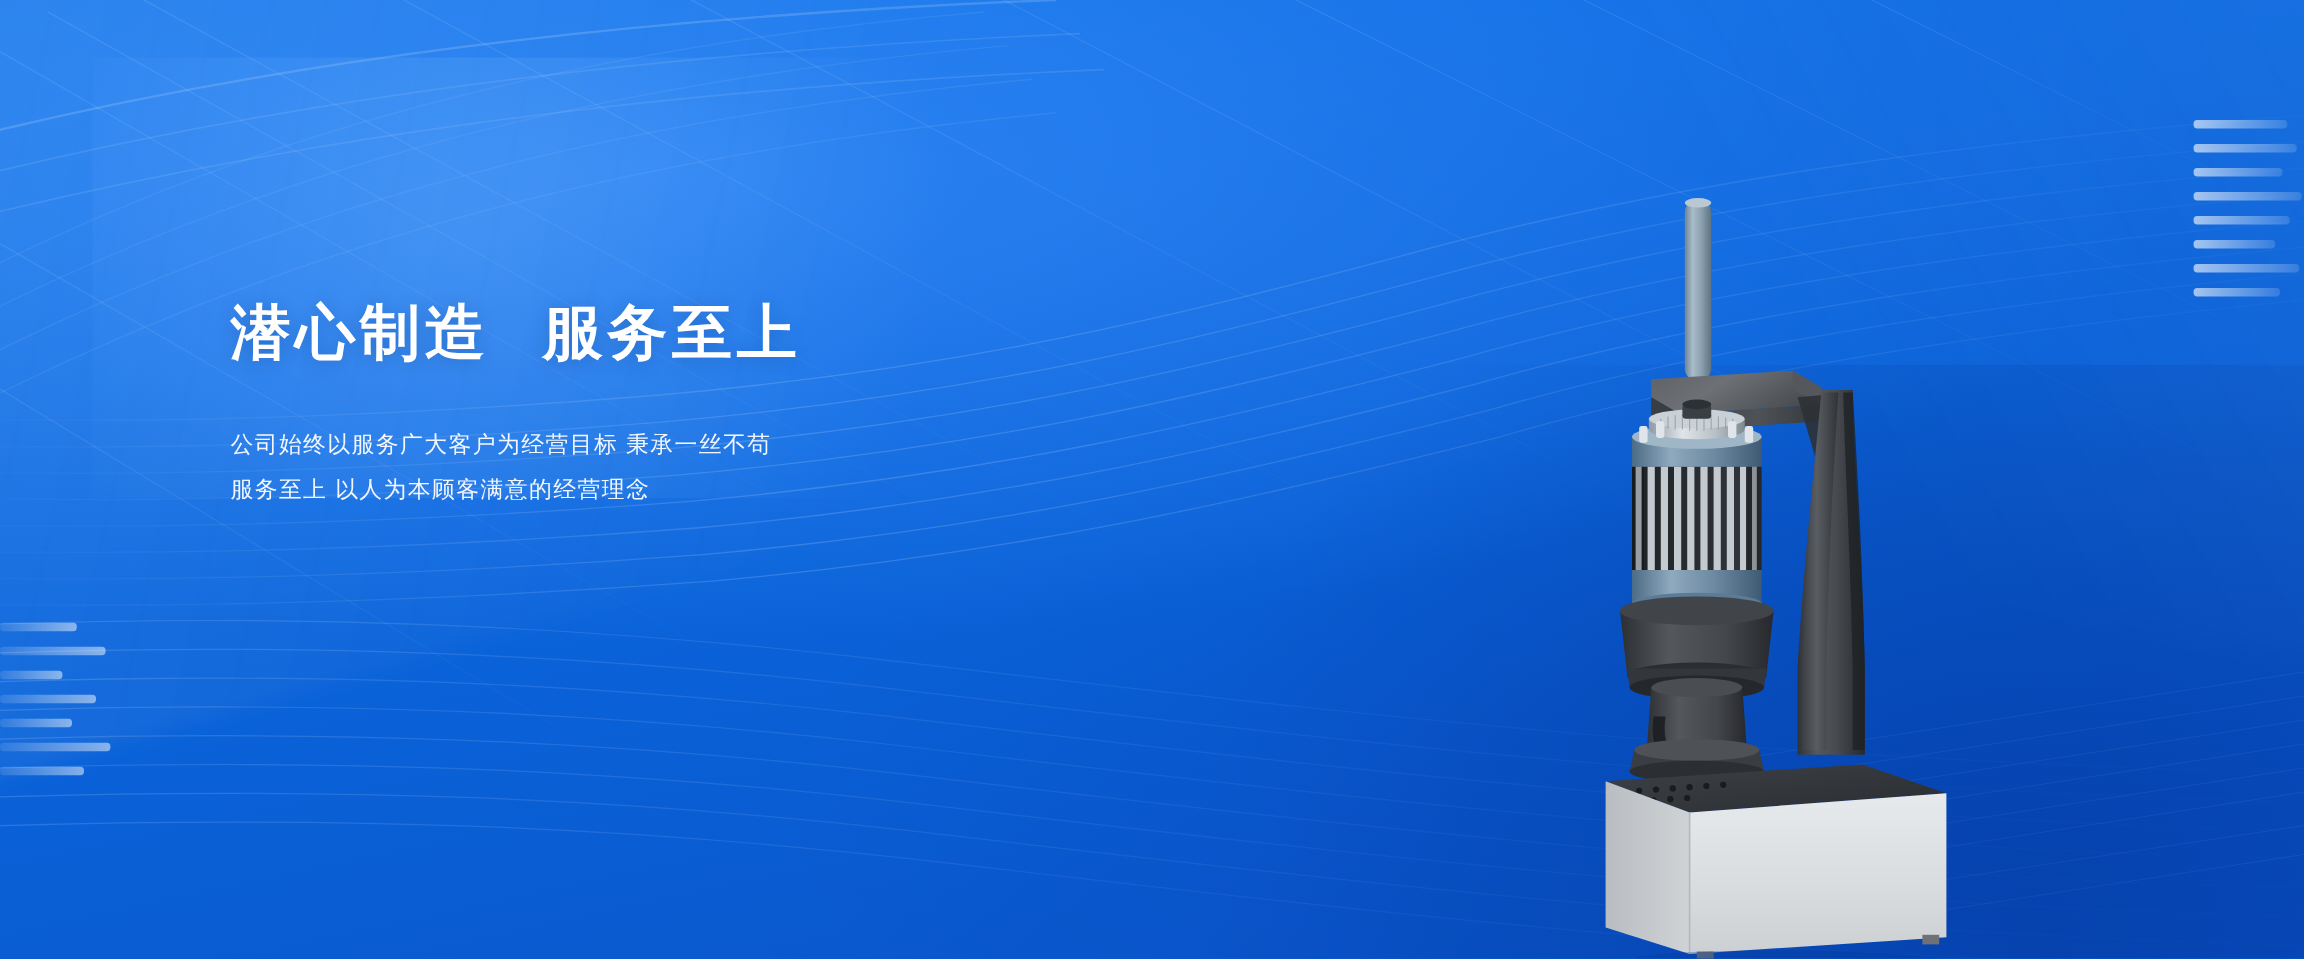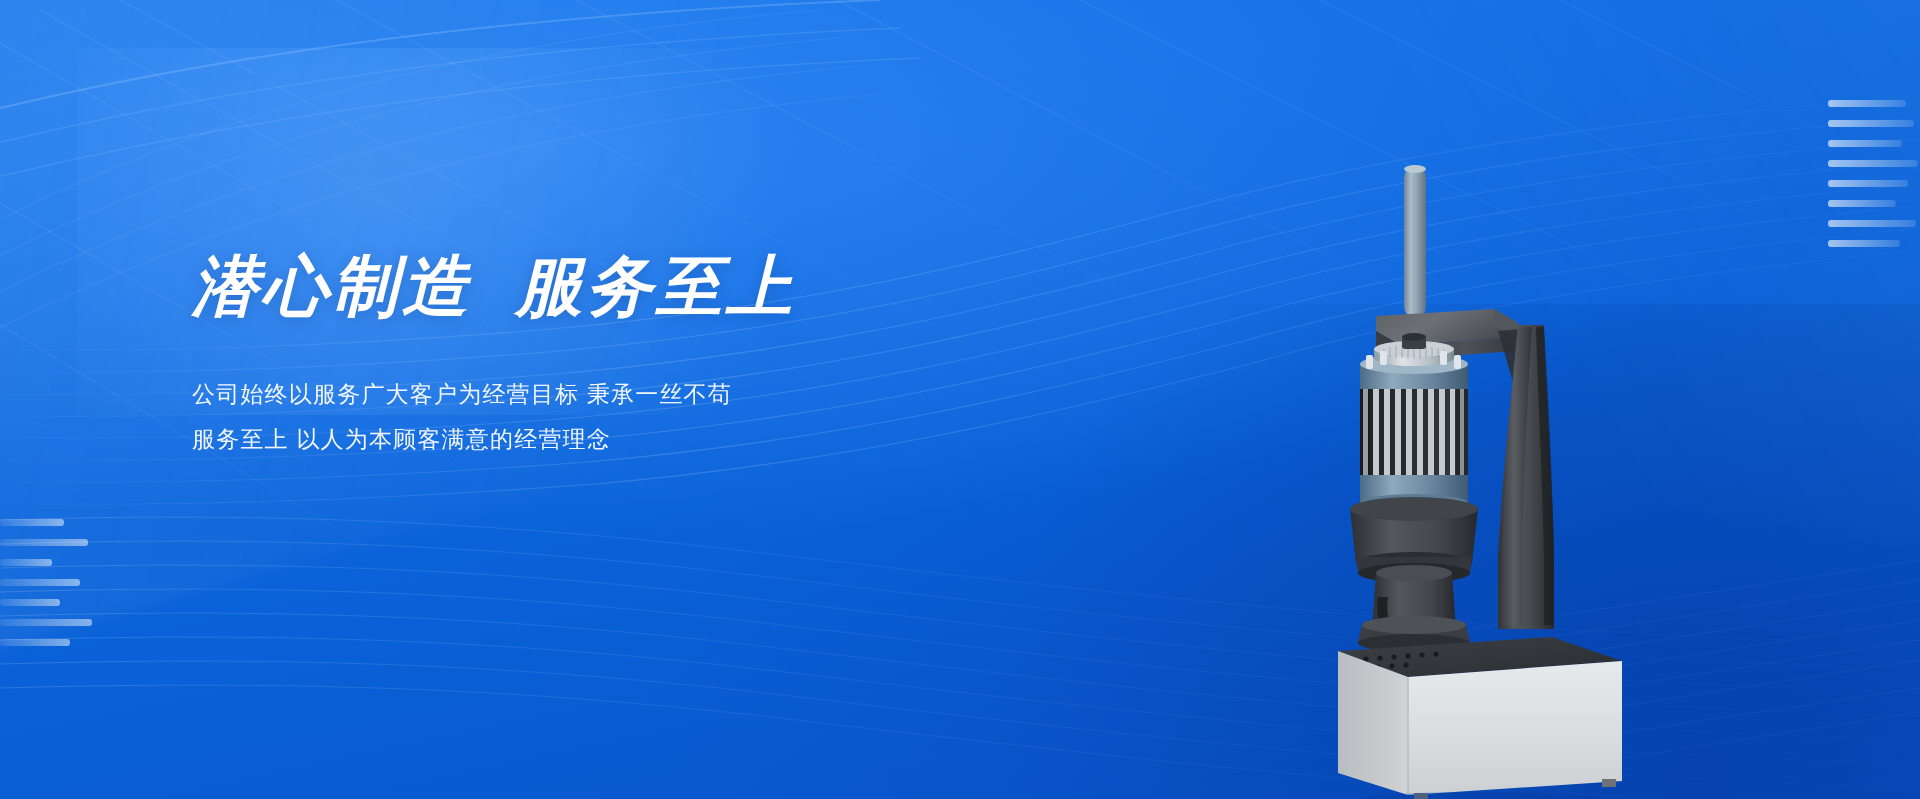--- a/index.html
+++ b/index.html
@@ -64,33 +64,32 @@
   }
 
   
   .copy {
     position:absolute;
     left:192px; top:248px;
     width:780px;
     color:#ffffff;
   }
   .headline {
-    font-size:66px;
+    font-size:50px;
     font-weight:700;
     letter-spacing:4px;
     line-height:1.18;
     color:#ffffff;
     white-space:nowrap;
     text-shadow:0 2px 14px rgba(0,30,90,0.22);
-    font-style:italic;
   }
   .headline .gap { display:inline-block; width:44px; }
   .sub {
     margin-top:46px;
-    font-size:23px;
+    font-size:19px;
     font-weight:400;
     line-height:1.95;
     letter-spacing:1.2px;
     color:#f2f7ff;
   }
   .sub div { white-space:nowrap; }
 
   
   .machine {
     position:absolute;

